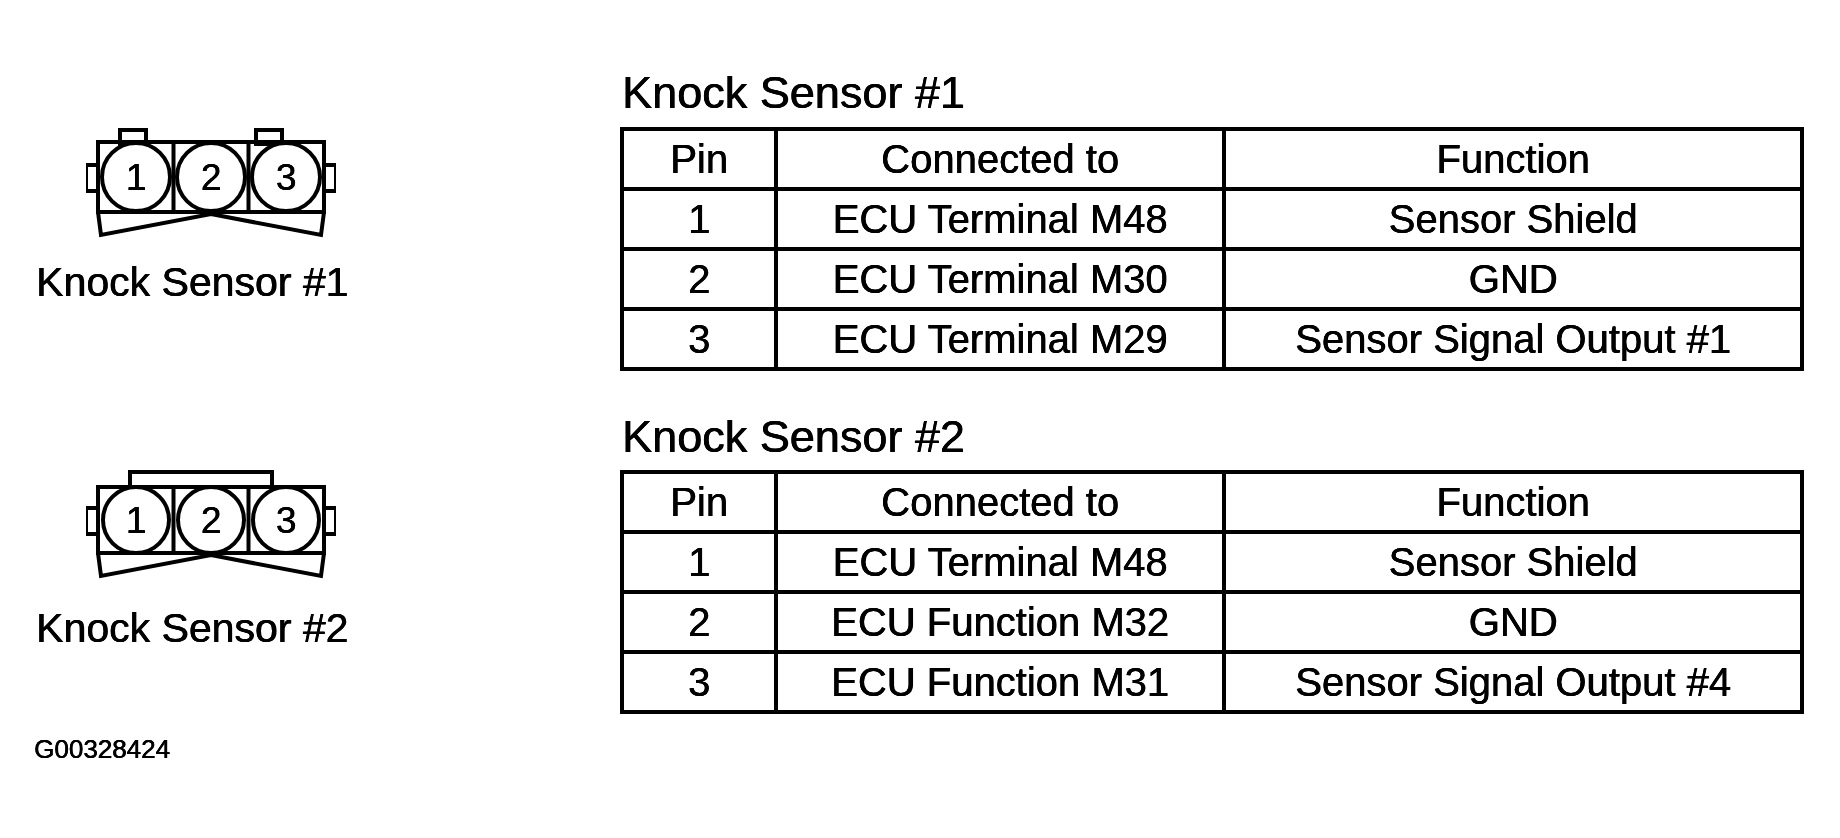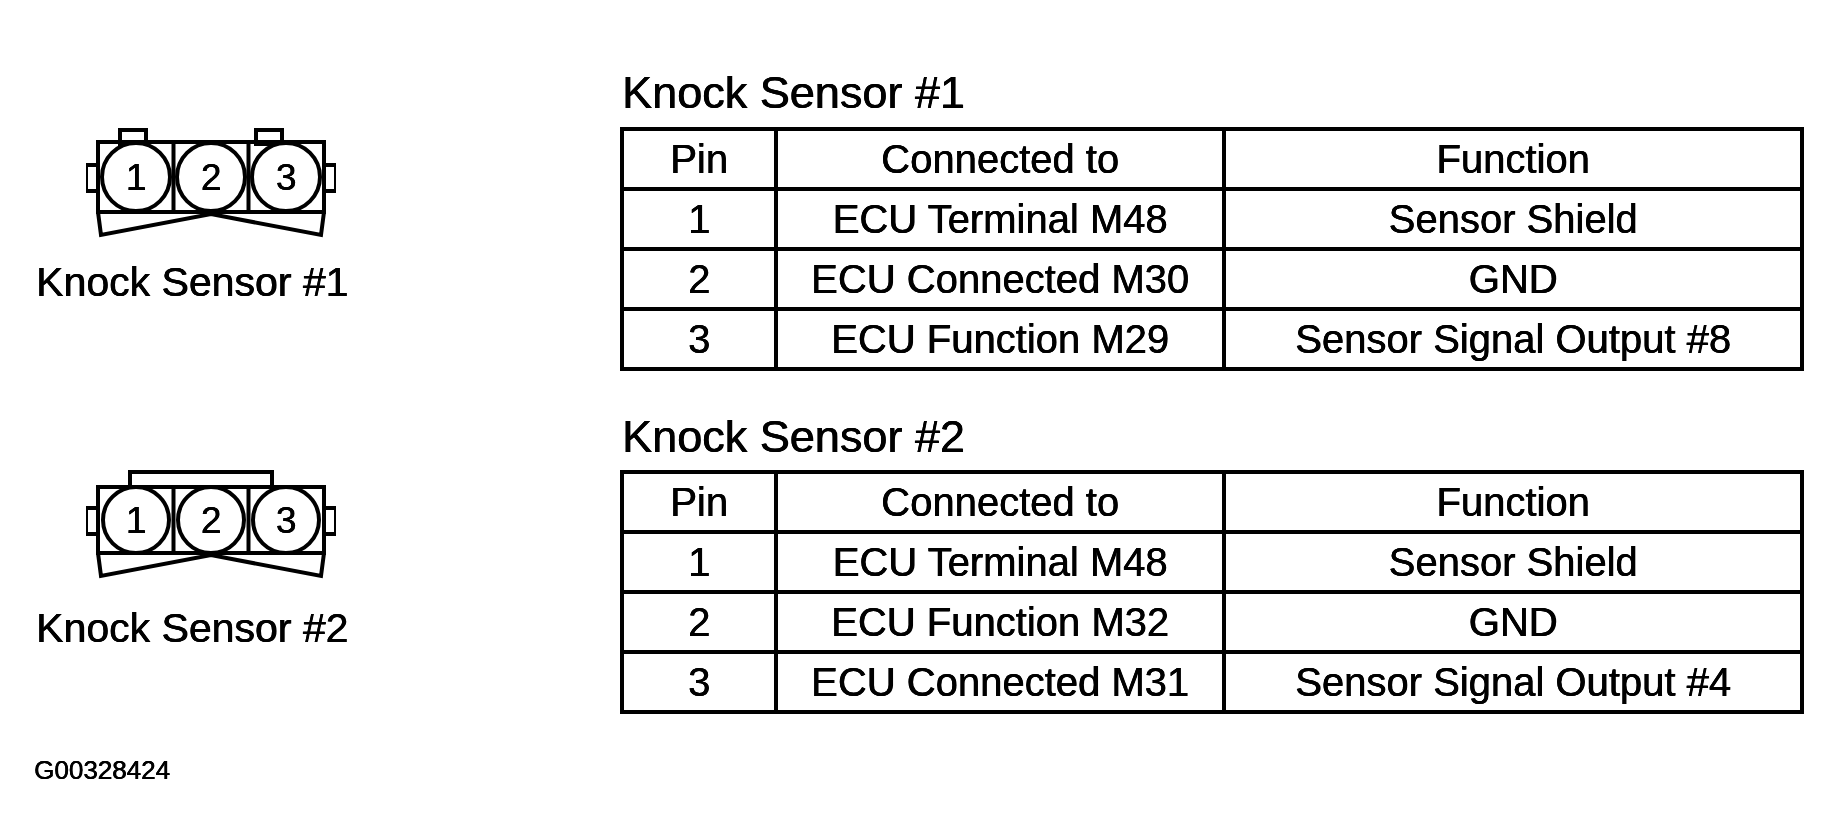--- a/index.html
+++ b/index.html
@@ -119,27 +119,27 @@
       <th>Connected to</th>
       <th>Function</th>
     </tr>
     <tr>
       <td>1</td>
       <td>ECU Terminal M48</td>
       <td>Sensor Shield</td>
     </tr>
     <tr>
       <td>2</td>
-      <td>ECU Connected M30</td>
+      <td>ECU Terminal M30</td>
       <td>GND</td>
     </tr>
     <tr>
       <td>3</td>
-      <td>ECU Function M29</td>
-      <td>Sensor Signal Output #8</td>
+      <td>ECU Terminal M29</td>
+      <td>Sensor Signal Output #1</td>
     </tr>
   </tbody>
     </table>
 
   <svg class="connector abs" style="left:86px; top:468px;" width="250" height="112" viewBox="0 0 250 112">
     <g>
       <rect class="ln" x="44" y="4" width="142" height="15"></rect>
       <rect class="ln" x="12" y="19" width="226" height="66"></rect>
       <rect class="ln" x="0" y="40" width="12" height="26"></rect>
       <rect class="ln" x="238" y="40" width="12" height="26"></rect>
@@ -176,21 +176,21 @@
       <td>ECU Terminal M48</td>
       <td>Sensor Shield</td>
     </tr>
     <tr>
       <td>2</td>
       <td>ECU Function M32</td>
       <td>GND</td>
     </tr>
     <tr>
       <td>3</td>
-      <td>ECU Connected M31</td>
+      <td>ECU Function M31</td>
       <td>Sensor Signal Output #4</td>
     </tr>
   </tbody>
     </table>
 
-  <div class="figure-id abs" style="left:34px; top:757px;">G00328424</div>
+  <div class="figure-id abs" style="left:34px; top:736px;">G00328424</div>
 
 </div>
 
 </body></html>

